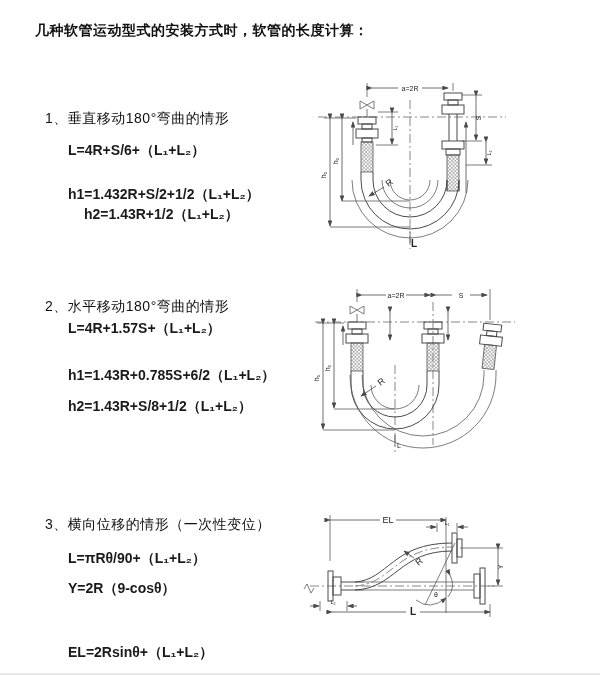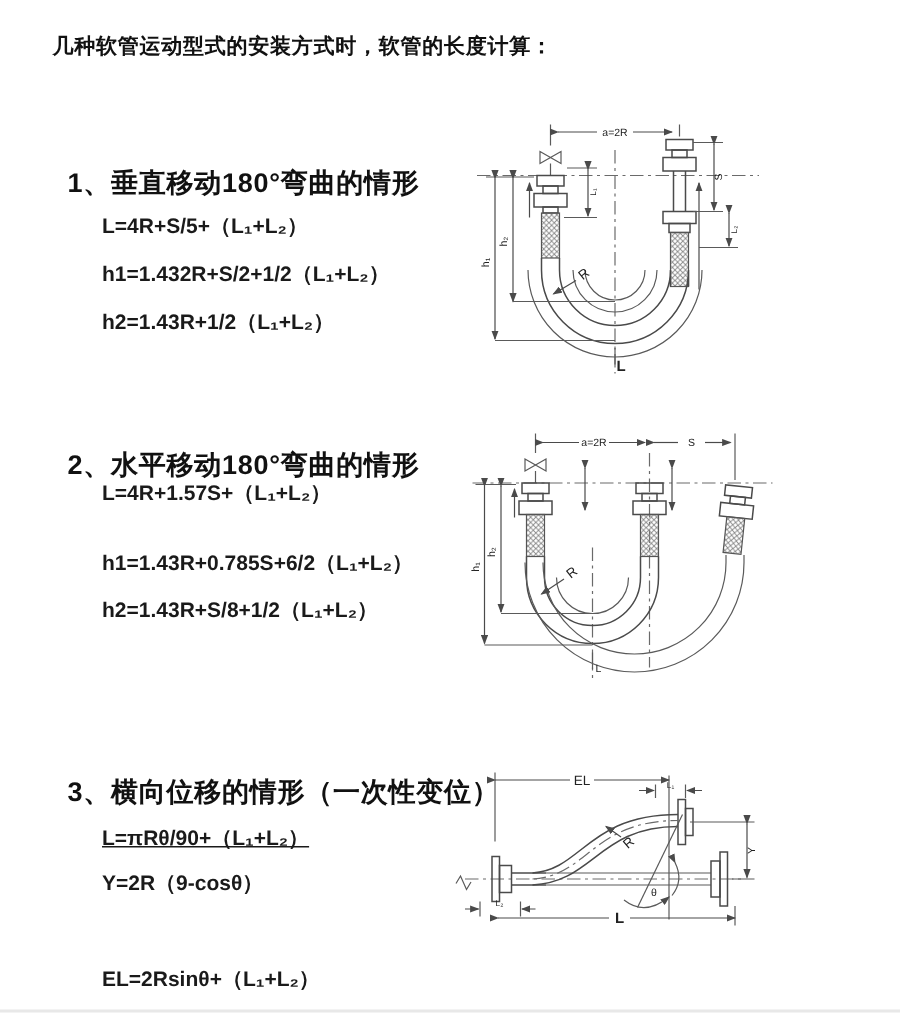--- a/index.html
+++ b/index.html
@@ -6,21 +6,21 @@
   body{
     width:600px;height:675px;position:relative;background:#ffffff;
     font-family:"Liberation Sans","DejaVu Sans",sans-serif;color:#111111;
     overflow:hidden;
   }
   .page-title{
     position:absolute;left:35px;top:22px;font-size:14px;font-weight:bold;
     letter-spacing:0.5px;white-space:nowrap;text-align:right;
   }
   .section-heading{
-    position:absolute;font-size:18px;font-weight:bold;white-space:nowrap;letter-spacing:0.5px;
+    position:absolute;font-size:14px;font-weight:normal;white-space:nowrap;letter-spacing:0.5px;
   }
   .formula{
     position:absolute;font-size:14px;font-weight:600;white-space:nowrap;color:#1a1a1a;
   }
   .diag{position:absolute;}
   
   svg .ln{stroke:#4a4a4a;stroke-width:1;fill:none;}
   svg .thin{stroke:#5a5a5a;stroke-width:0.8;fill:none;}
   svg .cl{stroke:#6a6a6a;stroke-width:0.8;fill:none;stroke-dasharray:9 3 2 3;}
   svg .dim{stroke:#4a4a4a;stroke-width:0.8;fill:none;}
@@ -30,31 +30,31 @@
   svg .lbl-lg{font-size:10px;font-weight:bold;}
   svg .lbl-md{font-size:9px;}
   .bottom-edge{position:absolute;left:0;bottom:0;width:600px;height:2px;background:#e8e8e8;}
 </style>
 </head>
 <body>
 
 <div class="page-title">几种软管运动型式的安装方式时，软管的长度计算：</div>
 
 <div class="section-heading" style="left:45px;top:110px;">1、垂直移动180°弯曲的情形</div>
-<div class="formula" style="left:68px;top:142px;">L=4R+S/5+（L₁+L₂）</div>
-<div class="formula" style="left:68px;top:174px;">h1=1.432R+S/2+1/2（L₁+L₂）</div>
-<div class="formula" style="left:68px;top:206px;text-align:center;">h2=1.43R+1/2（L₁+L₂）</div>
+<div class="formula" style="left:68px;top:142px;">L=4R+S/6+（L₁+L₂）</div>
+<div class="formula" style="left:68px;top:186px;">h1=1.432R+S/2+1/2（L₁+L₂）</div>
+<div class="formula" style="left:84px;top:206px;text-align:center;">h2=1.43R+1/2（L₁+L₂）</div>
 
 <div class="section-heading" style="left:45px;top:298px;">2、水平移动180°弯曲的情形</div>
 <div class="formula" style="left:68px;top:320px;">L=4R+1.57S+（L₁+L₂）</div>
 <div class="formula" style="left:68px;top:367px;">h1=1.43R+0.785S+6/2（L₁+L₂）</div>
 <div class="formula" style="left:68px;top:398px;">h2=1.43R+S/8+1/2（L₁+L₂）</div>
 
 <div class="section-heading" style="left:45px;top:516px;">3、横向位移的情形（一次性变位）</div>
-<div class="formula" style="left:68px;top:550px;text-decoration:underline;">L=πRθ/90+（L₁+L₂）</div>
+<div class="formula" style="left:68px;top:550px;">L=πRθ/90+（L₁+L₂）</div>
 <div class="formula" style="left:68px;top:580px;">Y=2R（9-cosθ）</div>
 <div class="formula" style="left:68px;top:644px;">EL=2Rsinθ+（L₁+L₂）</div>
 
 <svg class="diag" style="left:310px;top:75px;" width="270" height="180" viewBox="0 0 270 180">
   <defs>
     <pattern id="hx" width="3.5" height="3.5" patternUnits="userSpaceOnUse">
       <path d="M0,3.5 L3.5,0 M0,0 L3.5,3.5" stroke="#888888" stroke-width="0.6"></path>
     </pattern>
     <marker id="ar" markerWidth="8" markerHeight="6" refX="7" refY="3" orient="auto">
       <path d="M0,0 L8,3 L0,6 Z" fill="#4a4a4a"></path>

